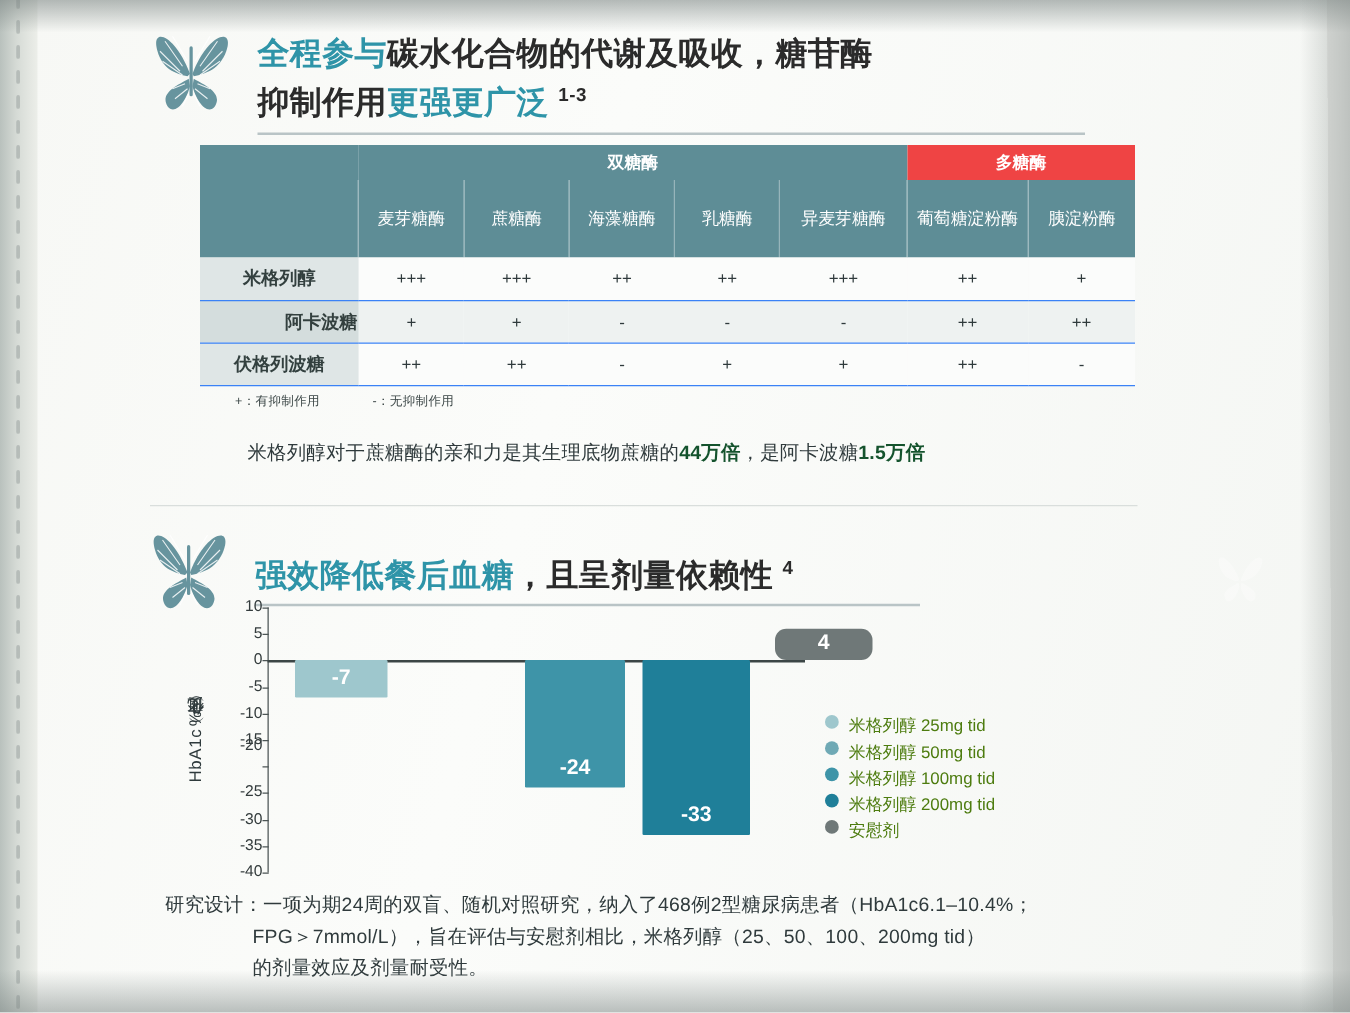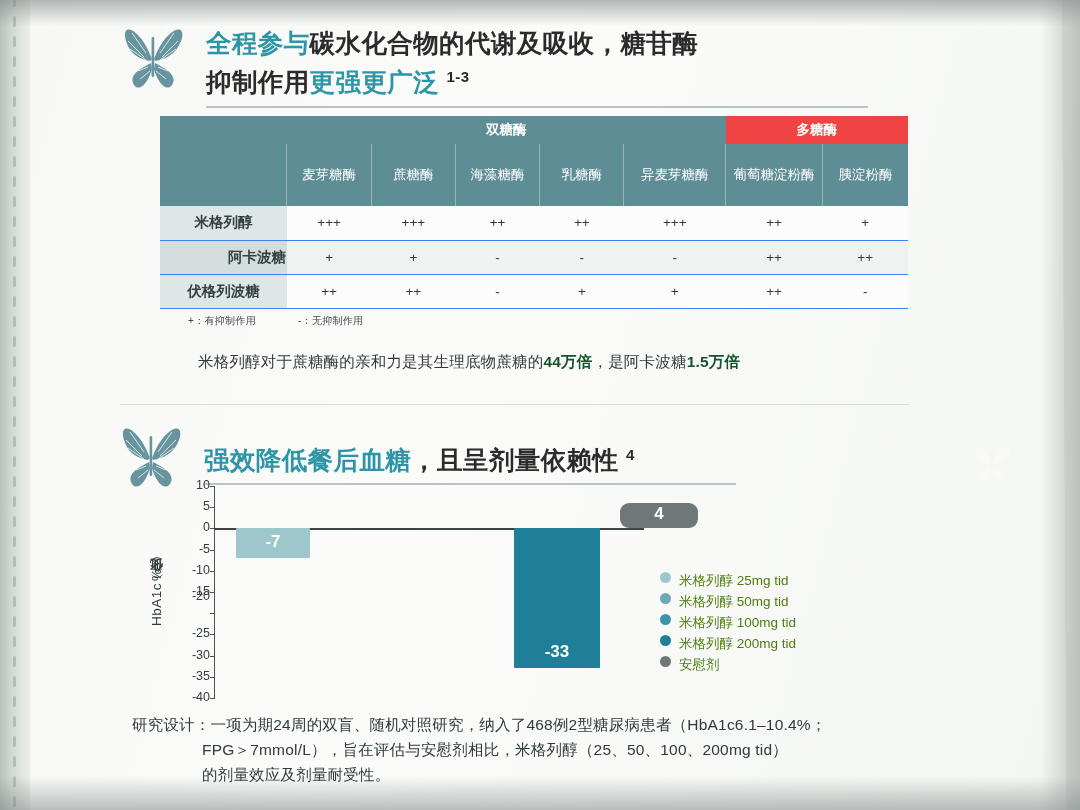--- a/index.html
+++ b/index.html
@@ -376,20 +376,23 @@
         <div class="tickmark" style="top: 106px;"></div>
         <div class="tickmark" style="top: 127.2px;"></div>
         <div class="tickmark" style="top: 148.4px;"></div>
         <div class="tickmark" style="top: 169.6px;"></div>
         <div class="tickmark" style="top: 190.8px;"></div>
         <div class="tickmark" style="top: 212px;"></div>
         <div class="axis-zero" style="top: 42.4px;"></div>
         <div class="bar" style="left: 22px; width: 74px; background: rgb(158, 199, 205); top: 42.4px; height: 29.68px;">
           <span style="bottom: 6px;">-7</span>
         </div>
+        <div class="bar" style="left: 206px; width: 80px; background: rgb(62, 148, 168); top: 42.4px; height: 101.76px;">
+          <span style="bottom: 6px;">-24</span>
+        </div>
         <div class="bar" style="left: 300px; width: 86px; background: rgb(31, 127, 153); top: 42.4px; height: 139.92px;">
           <span style="bottom: 6px;">-33</span>
         </div>
         <div class="bar pl" style="left: 406px; width: 78px; background: rgb(111, 120, 120); top: 17.44px; height: 24.96px;">
           <span style="top: 1px;">4</span>
         </div>
       </div>
     <div class="clegend" id="clegend">
         <div>
           <span class="swatch" style="background: rgb(158, 199, 205);"></span>

